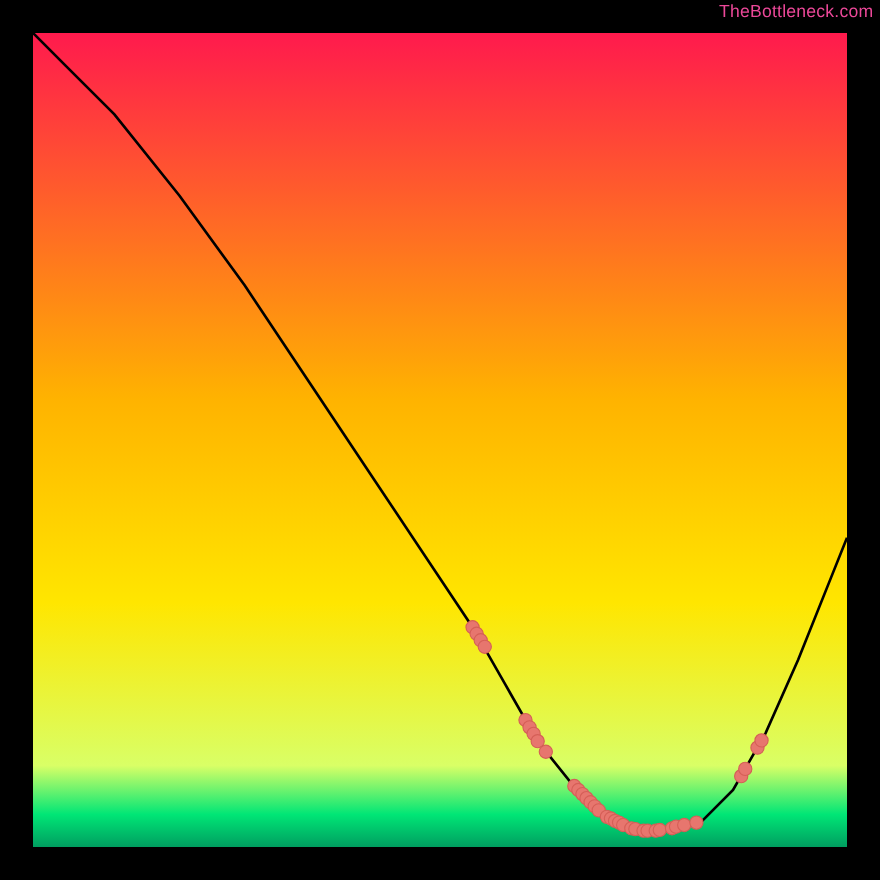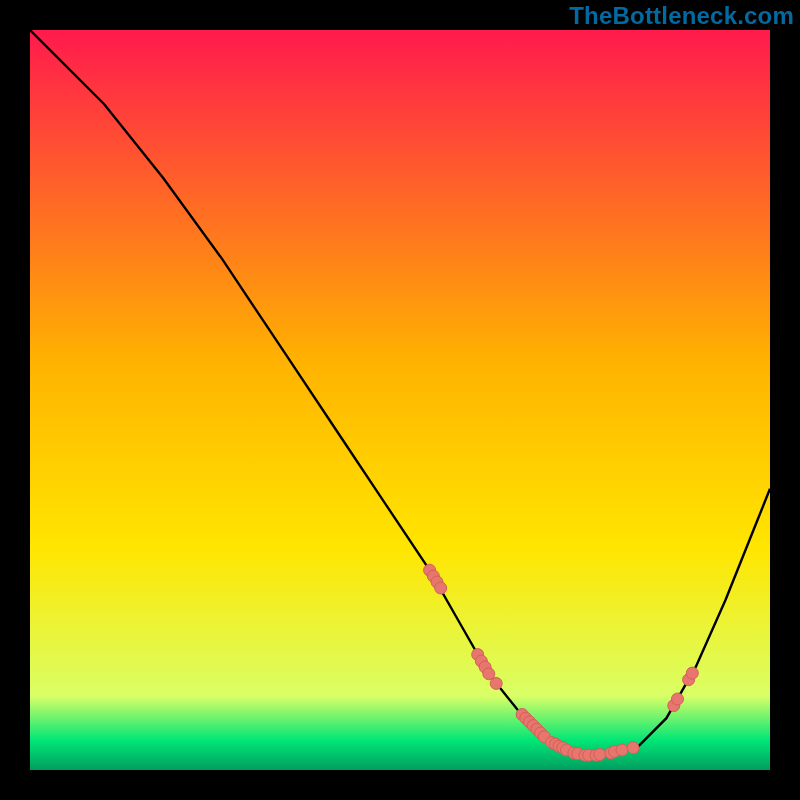--- a/index.html
+++ b/index.html
@@ -8,23 +8,23 @@
     width: 800px;
     height: 800px;
     background: #000;
     font-family: Arial, Helvetica, sans-serif;
     overflow: hidden;
   }
   .watermark {
     position: absolute;
     top: 2px;
     right: 6px;
-    color: #0369a1;
-    font-size: 24px;
-    font-weight: 700;
+    color: #ec4899;
+    font-size: 16px;
+    font-weight: 400;
     letter-spacing: 0.2px;
     z-index: 3;
   }
   .stage {
     position: absolute;
     left: 30px;
     top: 30px;
     width: 740px;
     height: 740px;
   }

